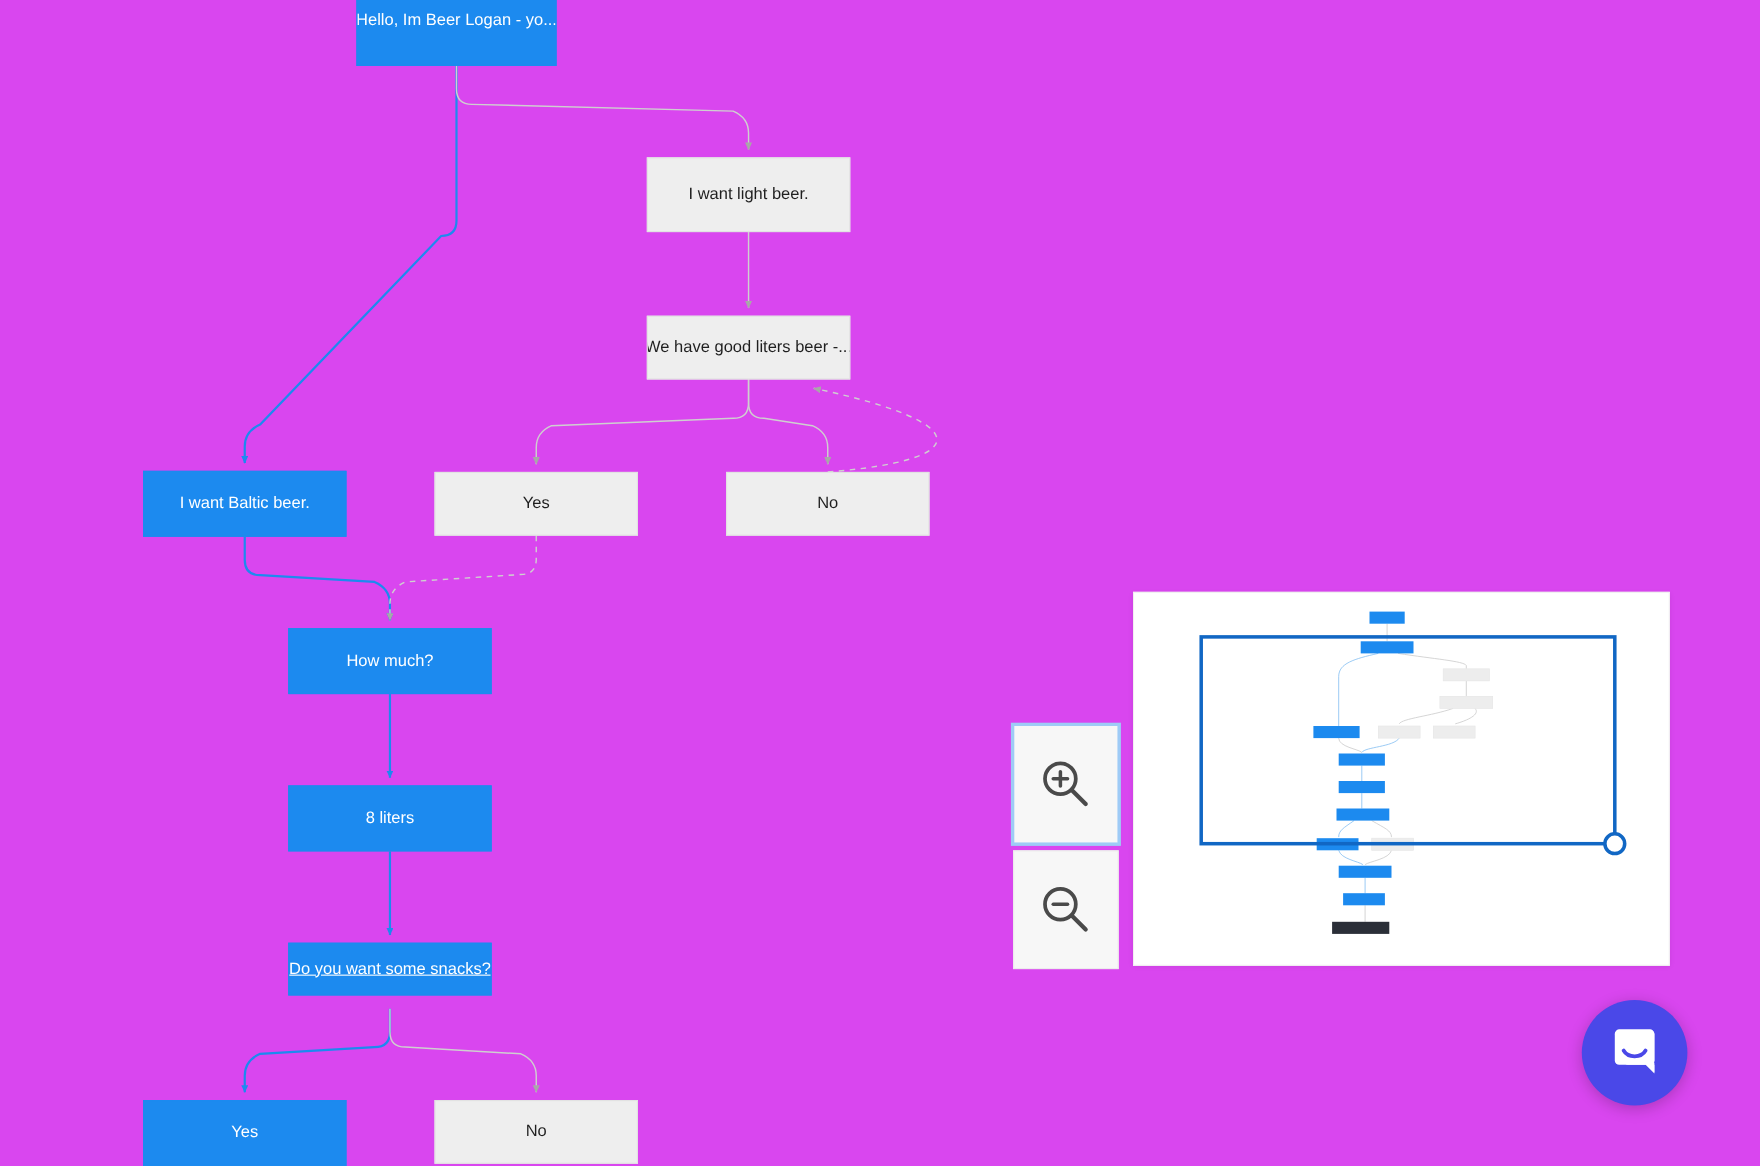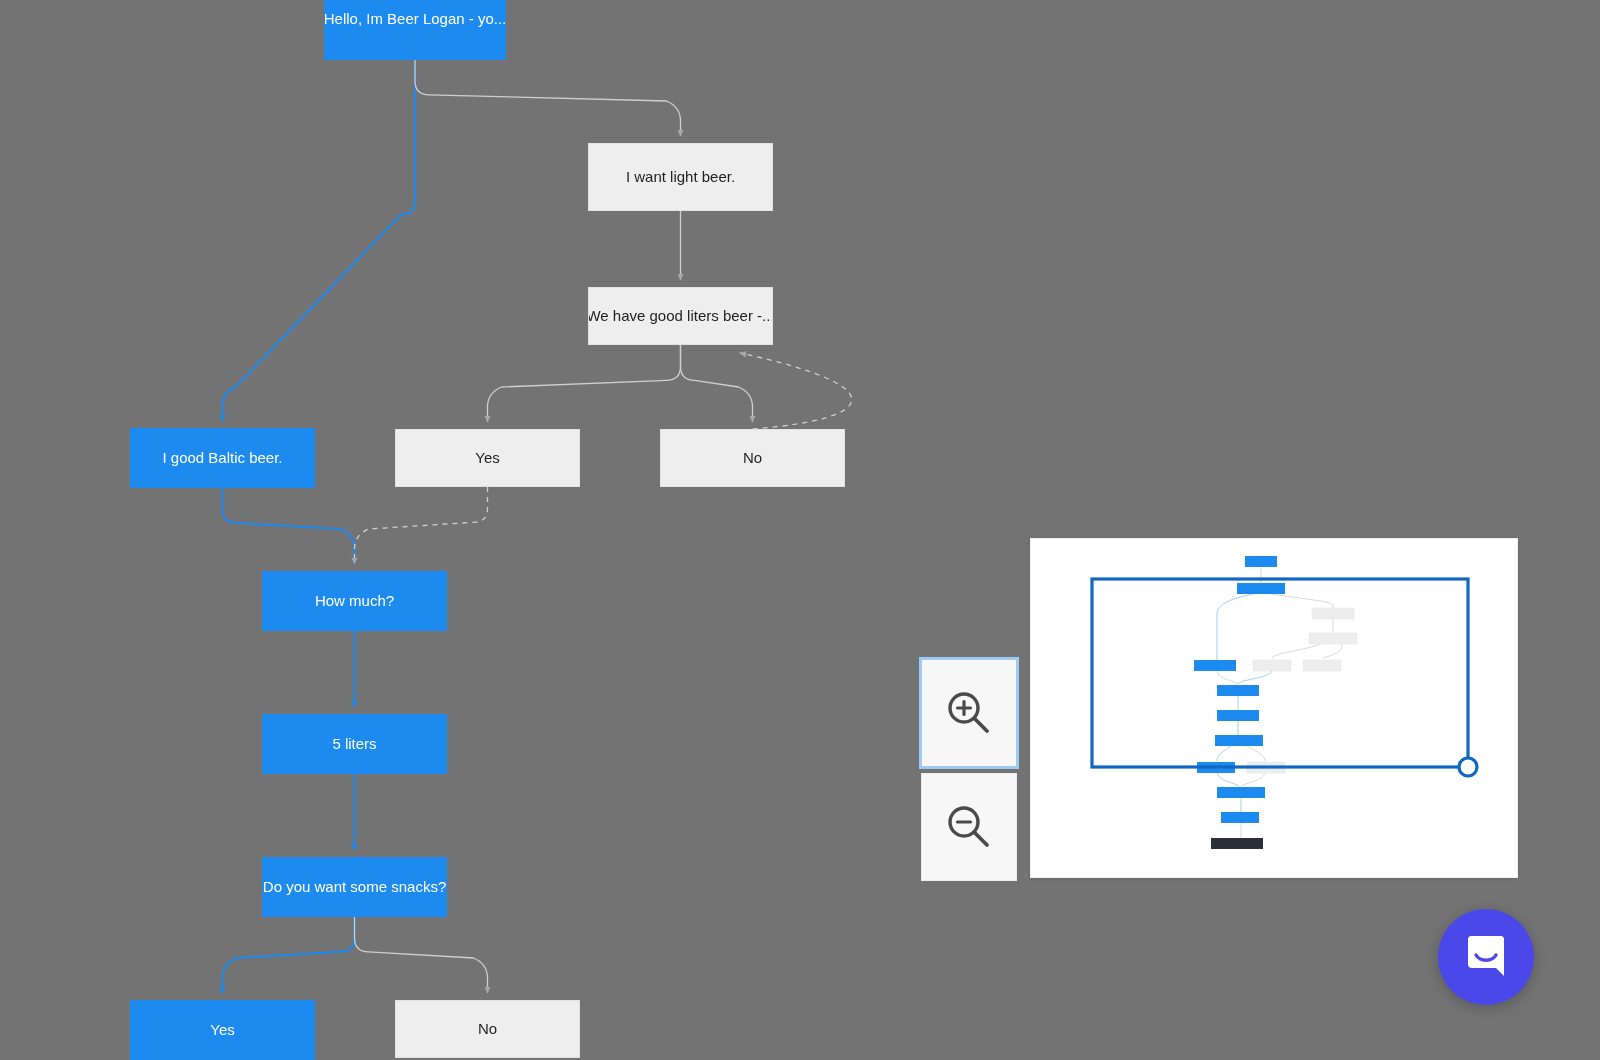--- a/index.html
+++ b/index.html
@@ -13,21 +13,21 @@
     position: relative;
     overflow: hidden;
     font-family: "Liberation Sans", sans-serif;
     -webkit-font-smoothing: antialiased;
   }
 
   
   #canvas {
     position: absolute;
     inset: 0;
-    background: #737373;
+    background: #d946ef;
   }
   #edge-layer {
     position: absolute;
     left: 0; top: 0;
     width: 1600px;
     height: 1060px;
     overflow: visible;
     pointer-events: none;
   }
 
@@ -159,26 +159,26 @@
         <path d="M354.5,774 L354.5,850" fill="none" stroke="#1c8aef" stroke-width="2" marker-end="url(#arrow-blue)"></path>
         <path d="M354.5,917 L354.5,937.86 Q354.5,951.86 340.5,951.86 L236.5,958 Q222.5,964 222.5,978 L222.5,993" fill="none" stroke="#1c8aef" stroke-width="2" marker-end="url(#arrow-blue)"></path>
         <path d="M354.5,917 L354.5,937.86 Q354.5,951.86 368.5,951.86 L473.5,958 Q487.5,964 487.5,978 L487.5,993" fill="none" stroke="#cfcfcf" stroke-width="1.3" marker-end="url(#arrow-grey)"></path>
       </g>
   </svg>
 
   <div id="node-layer">
       <div class="node blue" style="left: 324px; top: -22px; width: 182px; height: 82px;">Hello, Im Beer Logan - yo...</div>
       <div class="node grey" style="left: 588px; top: 143px; width: 185px; height: 68px;">I want light beer.</div>
       <div class="node grey" style="left: 588px; top: 287px; width: 185px; height: 58px;">We have good liters beer -...</div>
-      <div class="node blue" style="left: 130px; top: 428px; width: 185px; height: 60px;">I good Baltic beer.</div>
+      <div class="node blue" style="left: 130px; top: 428px; width: 185px; height: 60px;">I want Baltic beer.</div>
       <div class="node grey" style="left: 395px; top: 429px; width: 185px; height: 58px;">Yes</div>
       <div class="node grey" style="left: 660px; top: 429px; width: 185px; height: 58px;">No</div>
       <div class="node blue" style="left: 262px; top: 571px; width: 185px; height: 60px; text-align: right;">How much?</div>
-      <div class="node blue" style="left: 262px; top: 714px; width: 185px; height: 60px;">5 liters</div>
-      <div class="node blue" style="left: 262px; top: 857px; width: 185px; height: 60px;">Do you want some snacks?</div>
+      <div class="node blue" style="left: 262px; top: 714px; width: 185px; height: 60px;">8 liters</div>
+      <div class="node blue" style="left: 262px; top: 857px; width: 185px; height: 48px; text-decoration: underline;">Do you want some snacks?</div>
       <div class="node blue" style="left: 130px; top: 1000px; width: 185px; height: 60px;">Yes</div>
       <div class="node grey" style="left: 395px; top: 1000px; width: 185px; height: 58px;">No</div>
     </div>
 </div>
 
 <div id="zoom-controls">
   <div class="zoom-btn focused" id="zoom-in-btn" title="Zoom in">
     <svg width="54" height="54" viewBox="0 0 54 54">
       <circle cx="22" cy="22" r="14" fill="none" stroke="#4a4a4a" stroke-width="3.4"></circle>
       <line x1="32.5" y1="32.5" x2="45" y2="45" stroke="#4a4a4a" stroke-width="3.8" stroke-linecap="round"></line>

